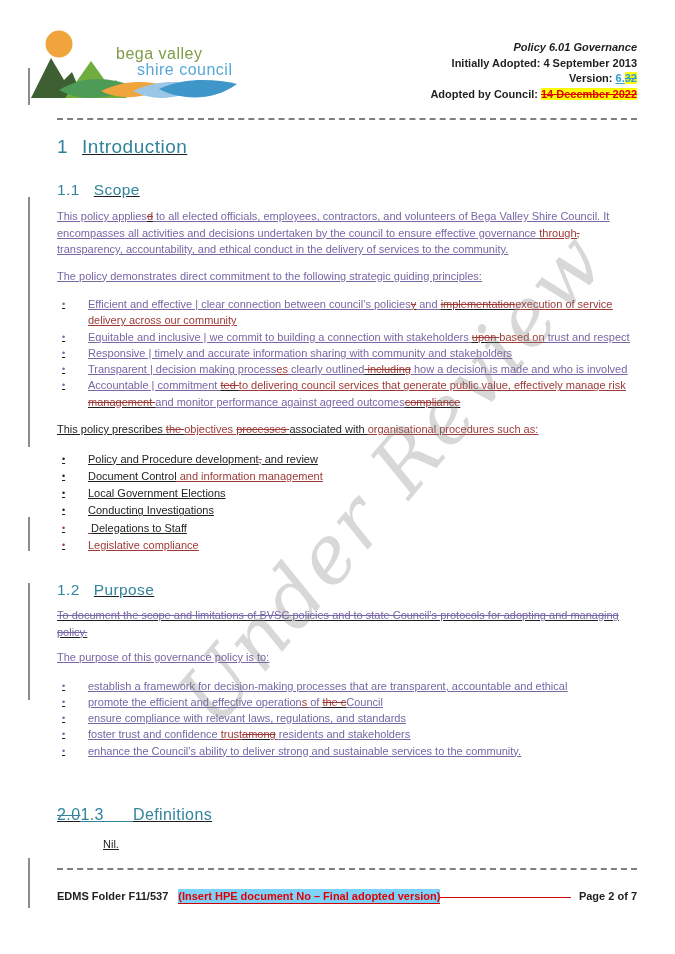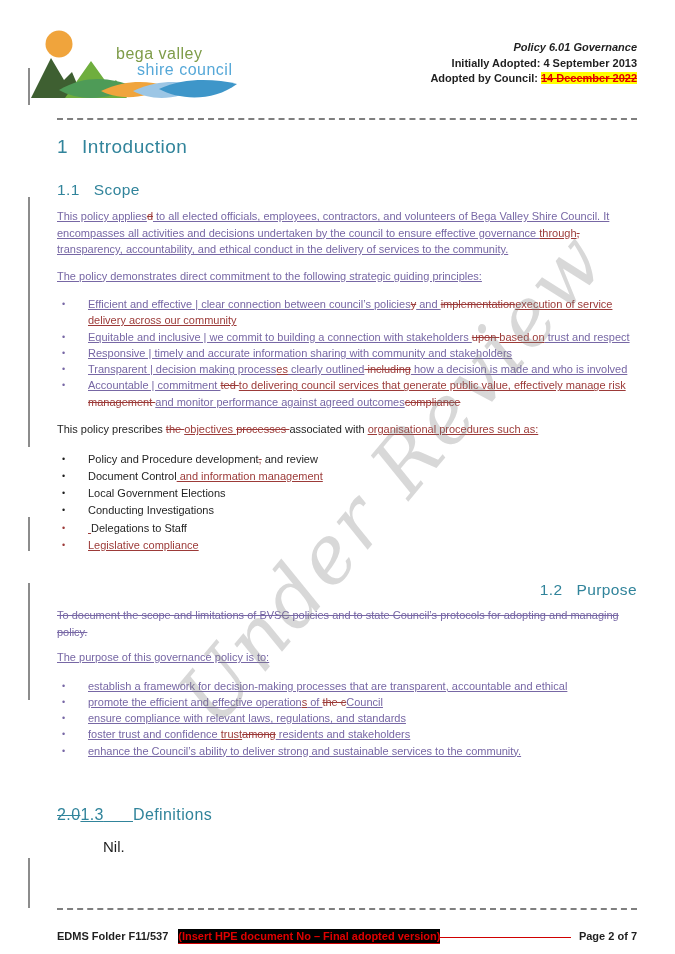--- a/index.html
+++ b/index.html
@@ -22,62 +22,62 @@
   
   .watermark{
     position:absolute;left:392px;top:478px;
     transform:translate(-50%,-50%) rotate(-50deg);
     font-family:"DejaVu Serif", serif;font-style:italic;
     font-size:80px;letter-spacing:3px;white-space:nowrap;
     color:rgba(125,125,125,0.30);
     pointer-events:none;z-index:6;
   }
   
-  .content{position:relative;margin:8px 38px 0 57px;z-index:2;}
+  .content{position:relative;margin:8px 38px 0 57px;z-index:2;text-decoration:underline;}
   .h1{margin-top:16px;font-size:19px;font-weight:400;color:#31849b;letter-spacing:0.5px;}
   .h1 .h-num,.h2 .h-num{display:inline-block;margin-right:14px;}
   .h2{font-size:15.5px;font-weight:400;color:#31849b;letter-spacing:0.4px;}
   .h2-scope{margin-top:23px;margin-bottom:9px;}
-  .h2-purpose{margin-top:27px;margin-bottom:8px;text-align:right;}
+  .h2-purpose{margin-top:27px;margin-bottom:8px;}
   .para{font-size:11px;line-height:16.5px;margin:0 0 10px 0;}
   .para-tight{margin-bottom:9px;}
   .blist{margin:12px 0 10px 0;}
   .bullet-row{display:flex;}
   .blist-principles .bullet-row{line-height:16.3px;font-size:11px;}
   .blist-procedures{margin-top:13px;}
   .blist-procedures .bullet-row{line-height:17.3px;font-size:11px;}
   .blist-purpose .bullet-row{line-height:16.2px;font-size:11px;}
   .bullet-marker{width:26px;flex-shrink:0;padding-left:5px;font-size:9px;}
   .bullet-text{flex:1;}
   .bm-purple{color:#7767a5;}
   .bm-black{color:#1f1f1f;}
   .bm-red{color:#9c3a38;}
   .h-def{margin-top:47px;font-size:16px;letter-spacing:0.4px;}
-  .nil{margin-top:14px;font-size:15px;padding-left:46px;}
+  .nil{margin-top:14px;font-size:11px;padding-left:46px;}
   
   .run-p{color:#1f1f1f;}
   .run-b{color:#1f1f1f;font-weight:bold;}
   .run-ip{color:#7767a5;text-decoration:underline;}
   .run-ir{color:#9c3a38;text-decoration:underline;}
   .run-dp{color:#7767a5;text-decoration:line-through;}
   .run-dr{color:#9c3a38;text-decoration:line-through;}
   .run-ib{color:#2e9ed6;text-decoration:underline;}
   .run-db{color:#2e9ed6;text-decoration:line-through;background:#ffff00;}
   .run-drh{color:#e00000;text-decoration:line-through;background:#ffff00;text-align:center;}
   .run-dt{color:#31849b;text-decoration:line-through;}
   .run-it{color:#31849b;text-decoration:underline;}
   .run-itsp{text-decoration:underline;white-space:pre;color:#31849b;}
   .run-t{color:#31849b;}
   
-  .footer{position:absolute;left:57px;right:38px;top:908px;z-index:2;}
+  .footer{position:absolute;left:57px;right:38px;top:868px;z-index:2;}
   .footer-line{border-top:2px dashed #7f7f7f;height:0;}
   .footer-row{display:flex;align-items:baseline;margin-top:5px;font-size:11px;line-height:14px;}
   .footer-left{font-weight:600;white-space:nowrap;}
   .footer-highlight{
-    margin-left:10px;background:#000000;color:#e00000;font-weight:600;
+    margin-left:10px;background:#7dd3fc;color:#e00000;font-weight:600;
     white-space:nowrap;border-bottom:1.5px solid #d00000;
   }
   .footer-underline-ext{flex:1;border-bottom:1.5px solid #d00000;transform:translateY(-2px);margin-right:8px;}
   .footer-page{white-space:nowrap;font-weight:600;margin-top:14px;}
 </style>
 </head>
 <body>
 
 <div class="page">
 
@@ -97,20 +97,21 @@
       <path d="M28 62 C55 46 80 50 102 58 C82 72 48 74 28 62 Z" fill="#4E9B57"></path>
       <path d="M70 63 C96 51 118 53 134 58 C114 72 88 72 70 63 Z" fill="#F0A43C"></path>
       <path d="M102 63 C128 51 152 53 168 58 C146 74 118 72 102 63 Z" fill="#9CC6E5"></path>
       <path d="M128 61 C154 49 184 51 206 56 C182 74 148 72 128 61 Z" fill="#3E96C9"></path>
       <text x="85" y="31" font-size="16" letter-spacing="0.5" fill="#7E9C49">bega valley</text>
       <text x="106" y="47" font-size="16" letter-spacing="0.5" fill="#56A8D8">shire council</text>
     </svg>
     <div class="header-meta">
       <div class="meta-line1">Policy 6.01 Governance</div>
       <div>Initially Adopted: 4 September 2013</div>
+      <div><span class="run-p">Version: </span><span class="run-ib">6.</span><span class="run-db">32</span></div>
       <div><span class="run-p">Adopted by Council:  </span><span class="run-drh">14 December 2022</span></div>
     </div>
   </div>
   <div class="separator"></div>
 
   <div class="content">
 
     <div class="h1">
       <span class="h-num">1</span><span>Introduction</span>
     </div>

